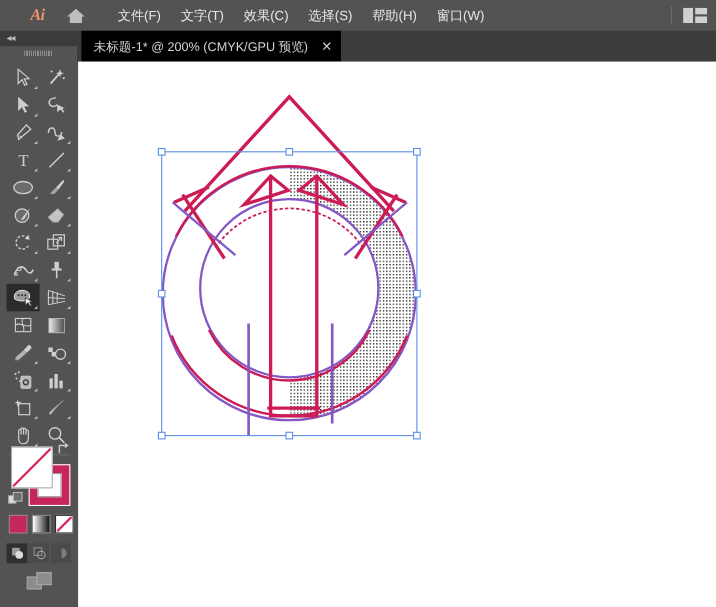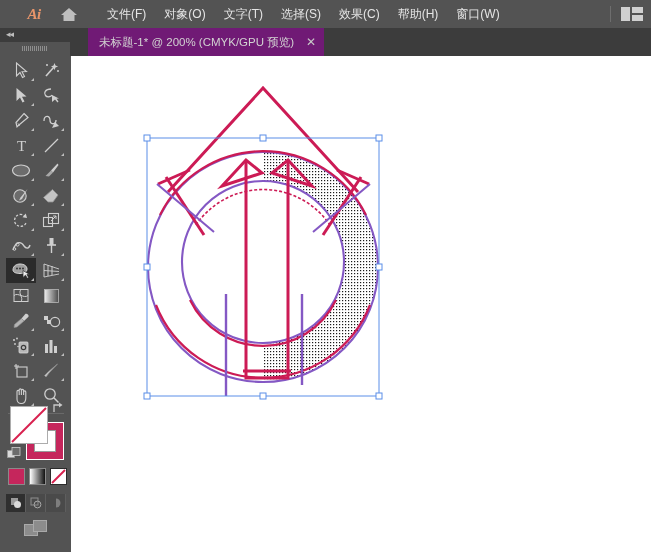--- a/index.html
+++ b/index.html
@@ -30,21 +30,21 @@
   .mb-sep{width:1px;height:16px;background:#6e6e6e;margin-right:10px;}
   .ws-icon{display:flex;align-items:center;}
   .chev{color:#CFCFCF;font-size:9px;margin-left:9px;margin-right:4px;}
 
   
   .tabbar{
     position:absolute;left:0;top:28px;width:651px;height:28px;
     background:#3C3C3C;
   }
   .tab{
-    position:absolute;left:88px;top:0;height:28px;background:#701a75;
+    position:absolute;left:74px;top:0;height:28px;background:#000000;
     display:flex;align-items:center;padding:0 8px 0 11px;justify-content:space-between;
   }
   .tab-title{color:#D2D2D2;font-size:11.5px;white-space:nowrap;}
   .tab-close{color:#C8C8C8;font-size:12px;margin-left:12px;cursor:pointer;line-height:1;}
   .sitetext{
     position:absolute;left:341px;top:0;height:28px;display:flex;align-items:center;
     color:#D2D2D2;font-size:11.5px;white-space:nowrap;
   }
 
   
@@ -126,24 +126,23 @@
 
   <div class="menubar">
     <div class="ai-logo">Ai</div>
     <div class="home-icon">
       <svg width="18" height="16" viewBox="0 0 18 16">
         <path d="M9 2 L17 9 L14.5 9 L14.5 15 L3.5 15 L3.5 9 L1 9 Z" fill="#BEBEBE"></path>
       </svg>
     </div>
     <div class="menu-items">
       <div class="menu-item">文件(F)</div>
-      <div class="menu-item">对象(O)</div>
       <div class="menu-item">文字(T)</div>
+      <div class="menu-item">效果(C)</div>
       <div class="menu-item">选择(S)</div>
-      <div class="menu-item">效果(C)</div>
       <div class="menu-item">帮助(H)</div>
       <div class="menu-item">窗口(W)</div>
     </div>
     <div class="mb-right">
       <div class="mb-sep"></div>
       <div class="ws-icon">
         <svg width="22" height="14" viewBox="0 0 22 14">
           <rect x="0" y="0" width="9" height="14" fill="#D0D0D0"></rect>
           <rect x="11" y="0" width="11" height="6" fill="#D0D0D0"></rect>
           <rect x="11" y="8" width="11" height="6" fill="#D0D0D0"></rect>

